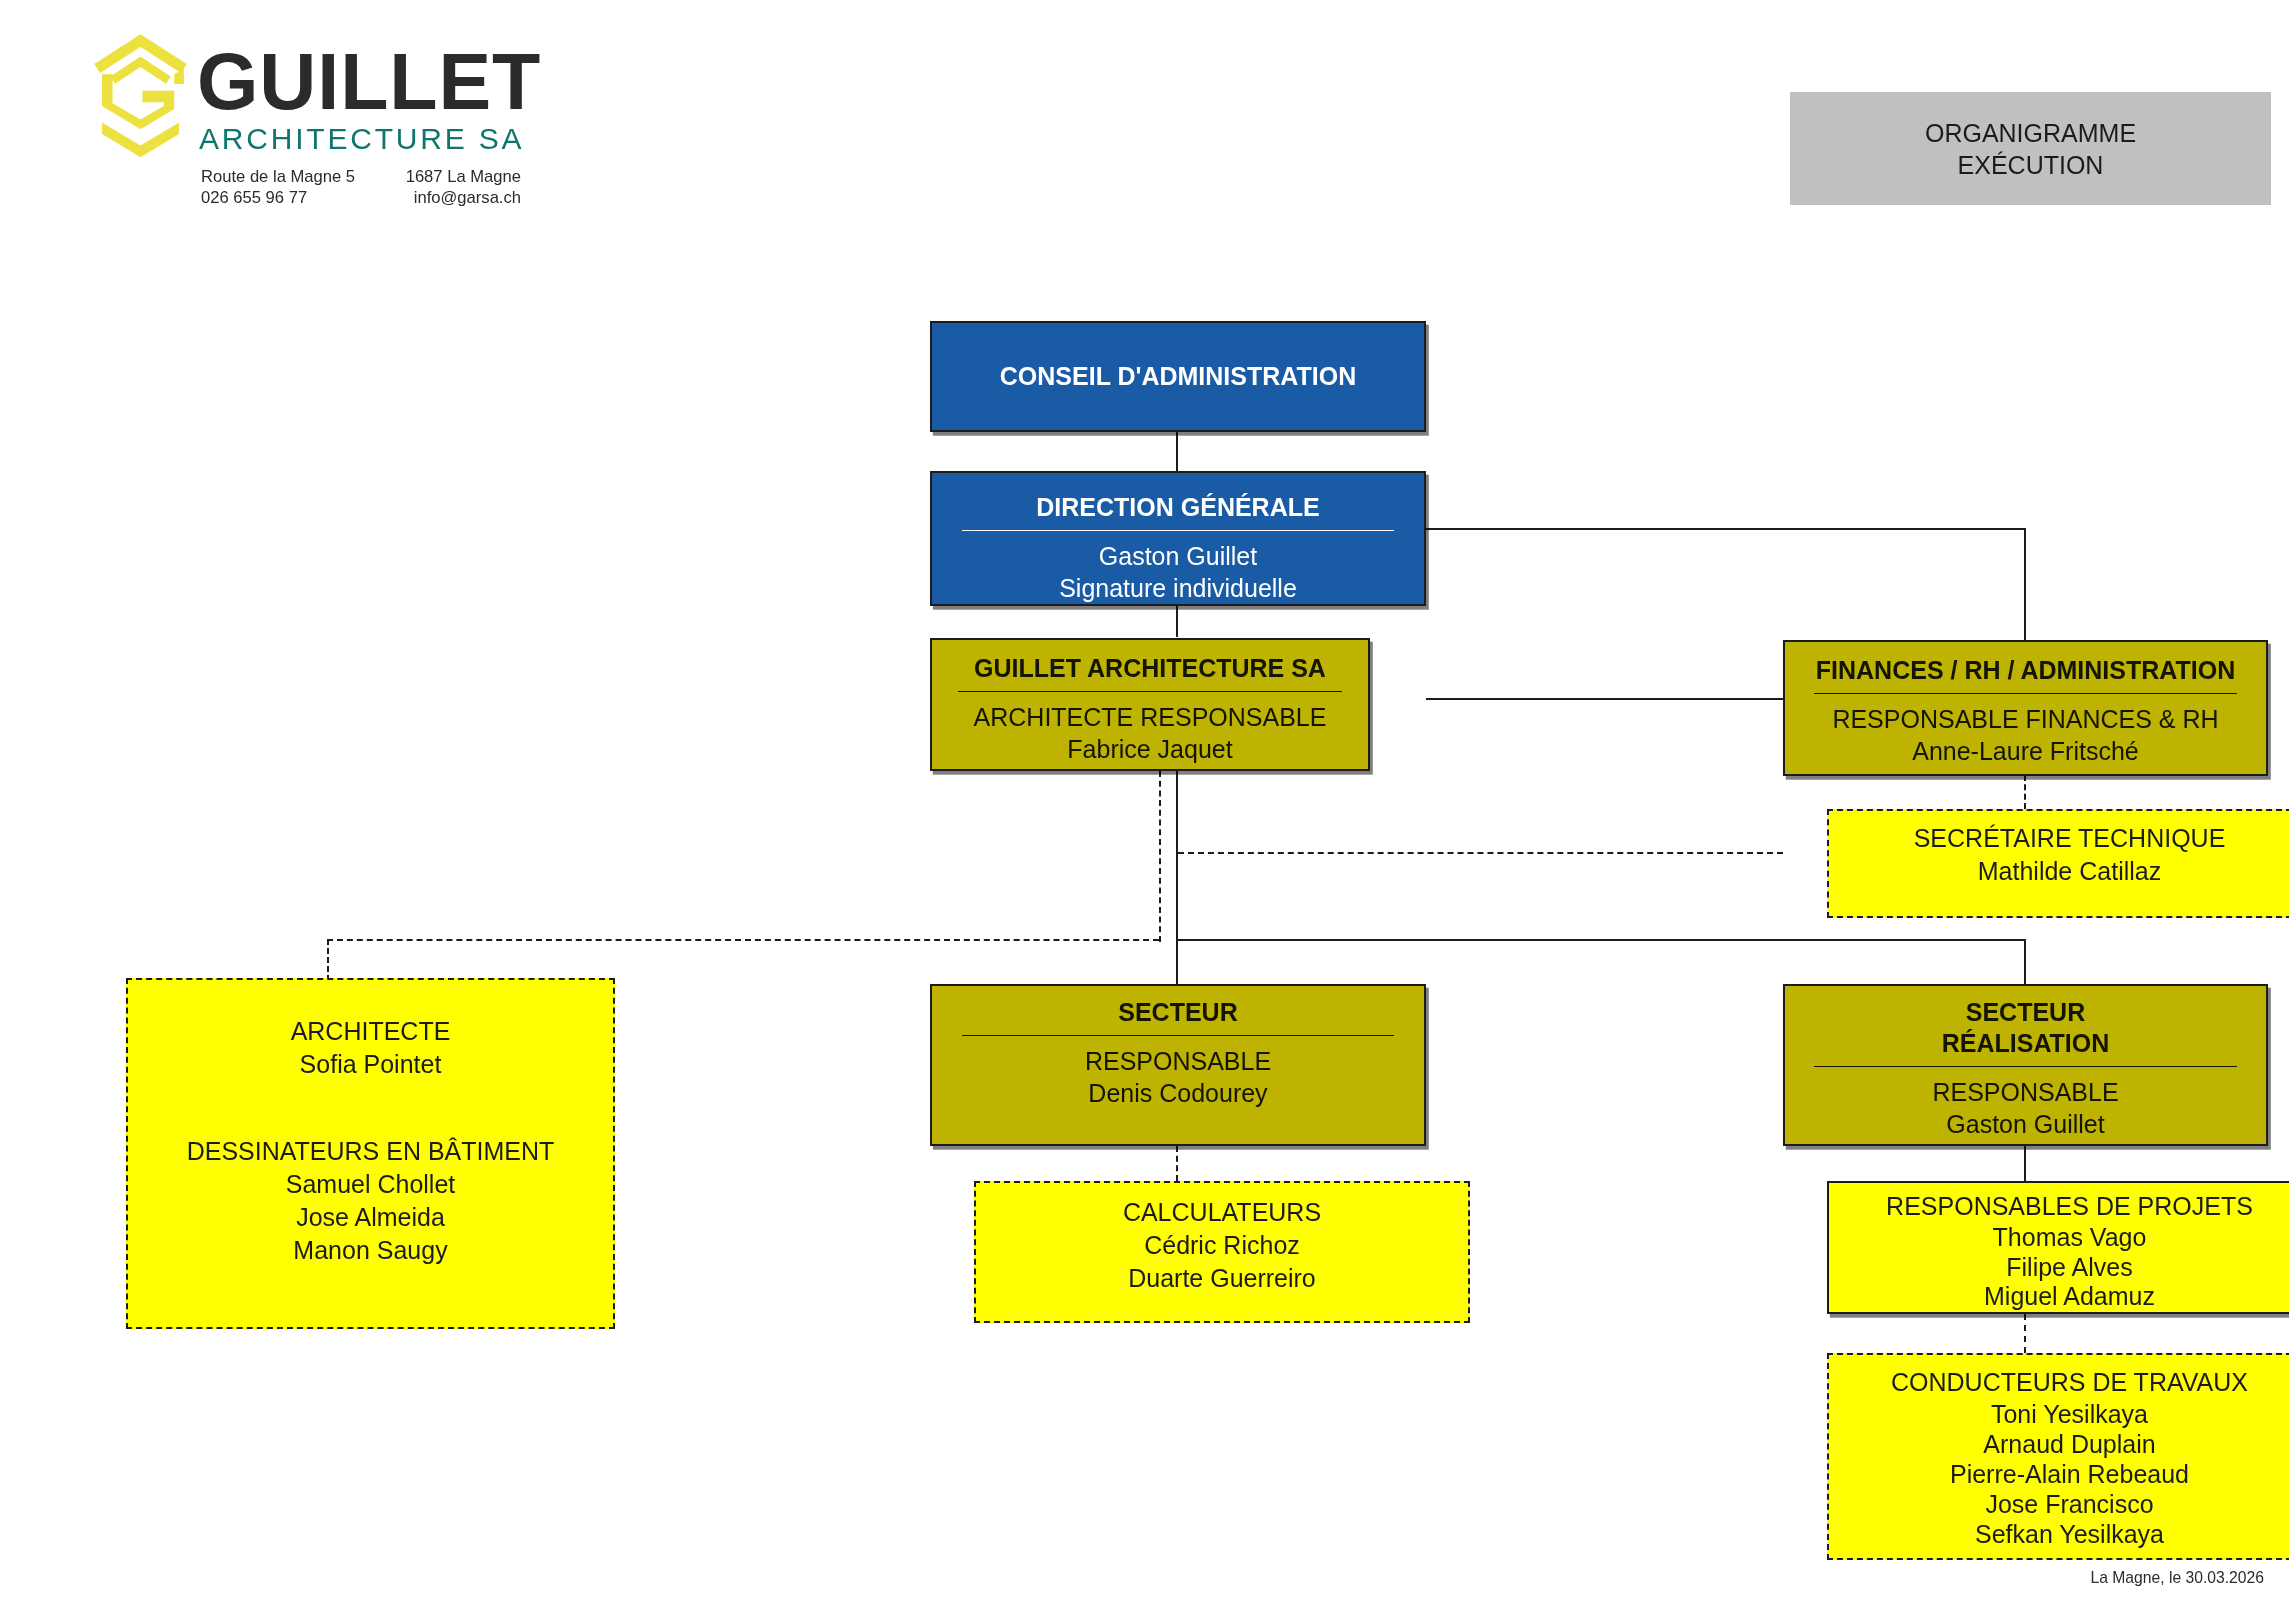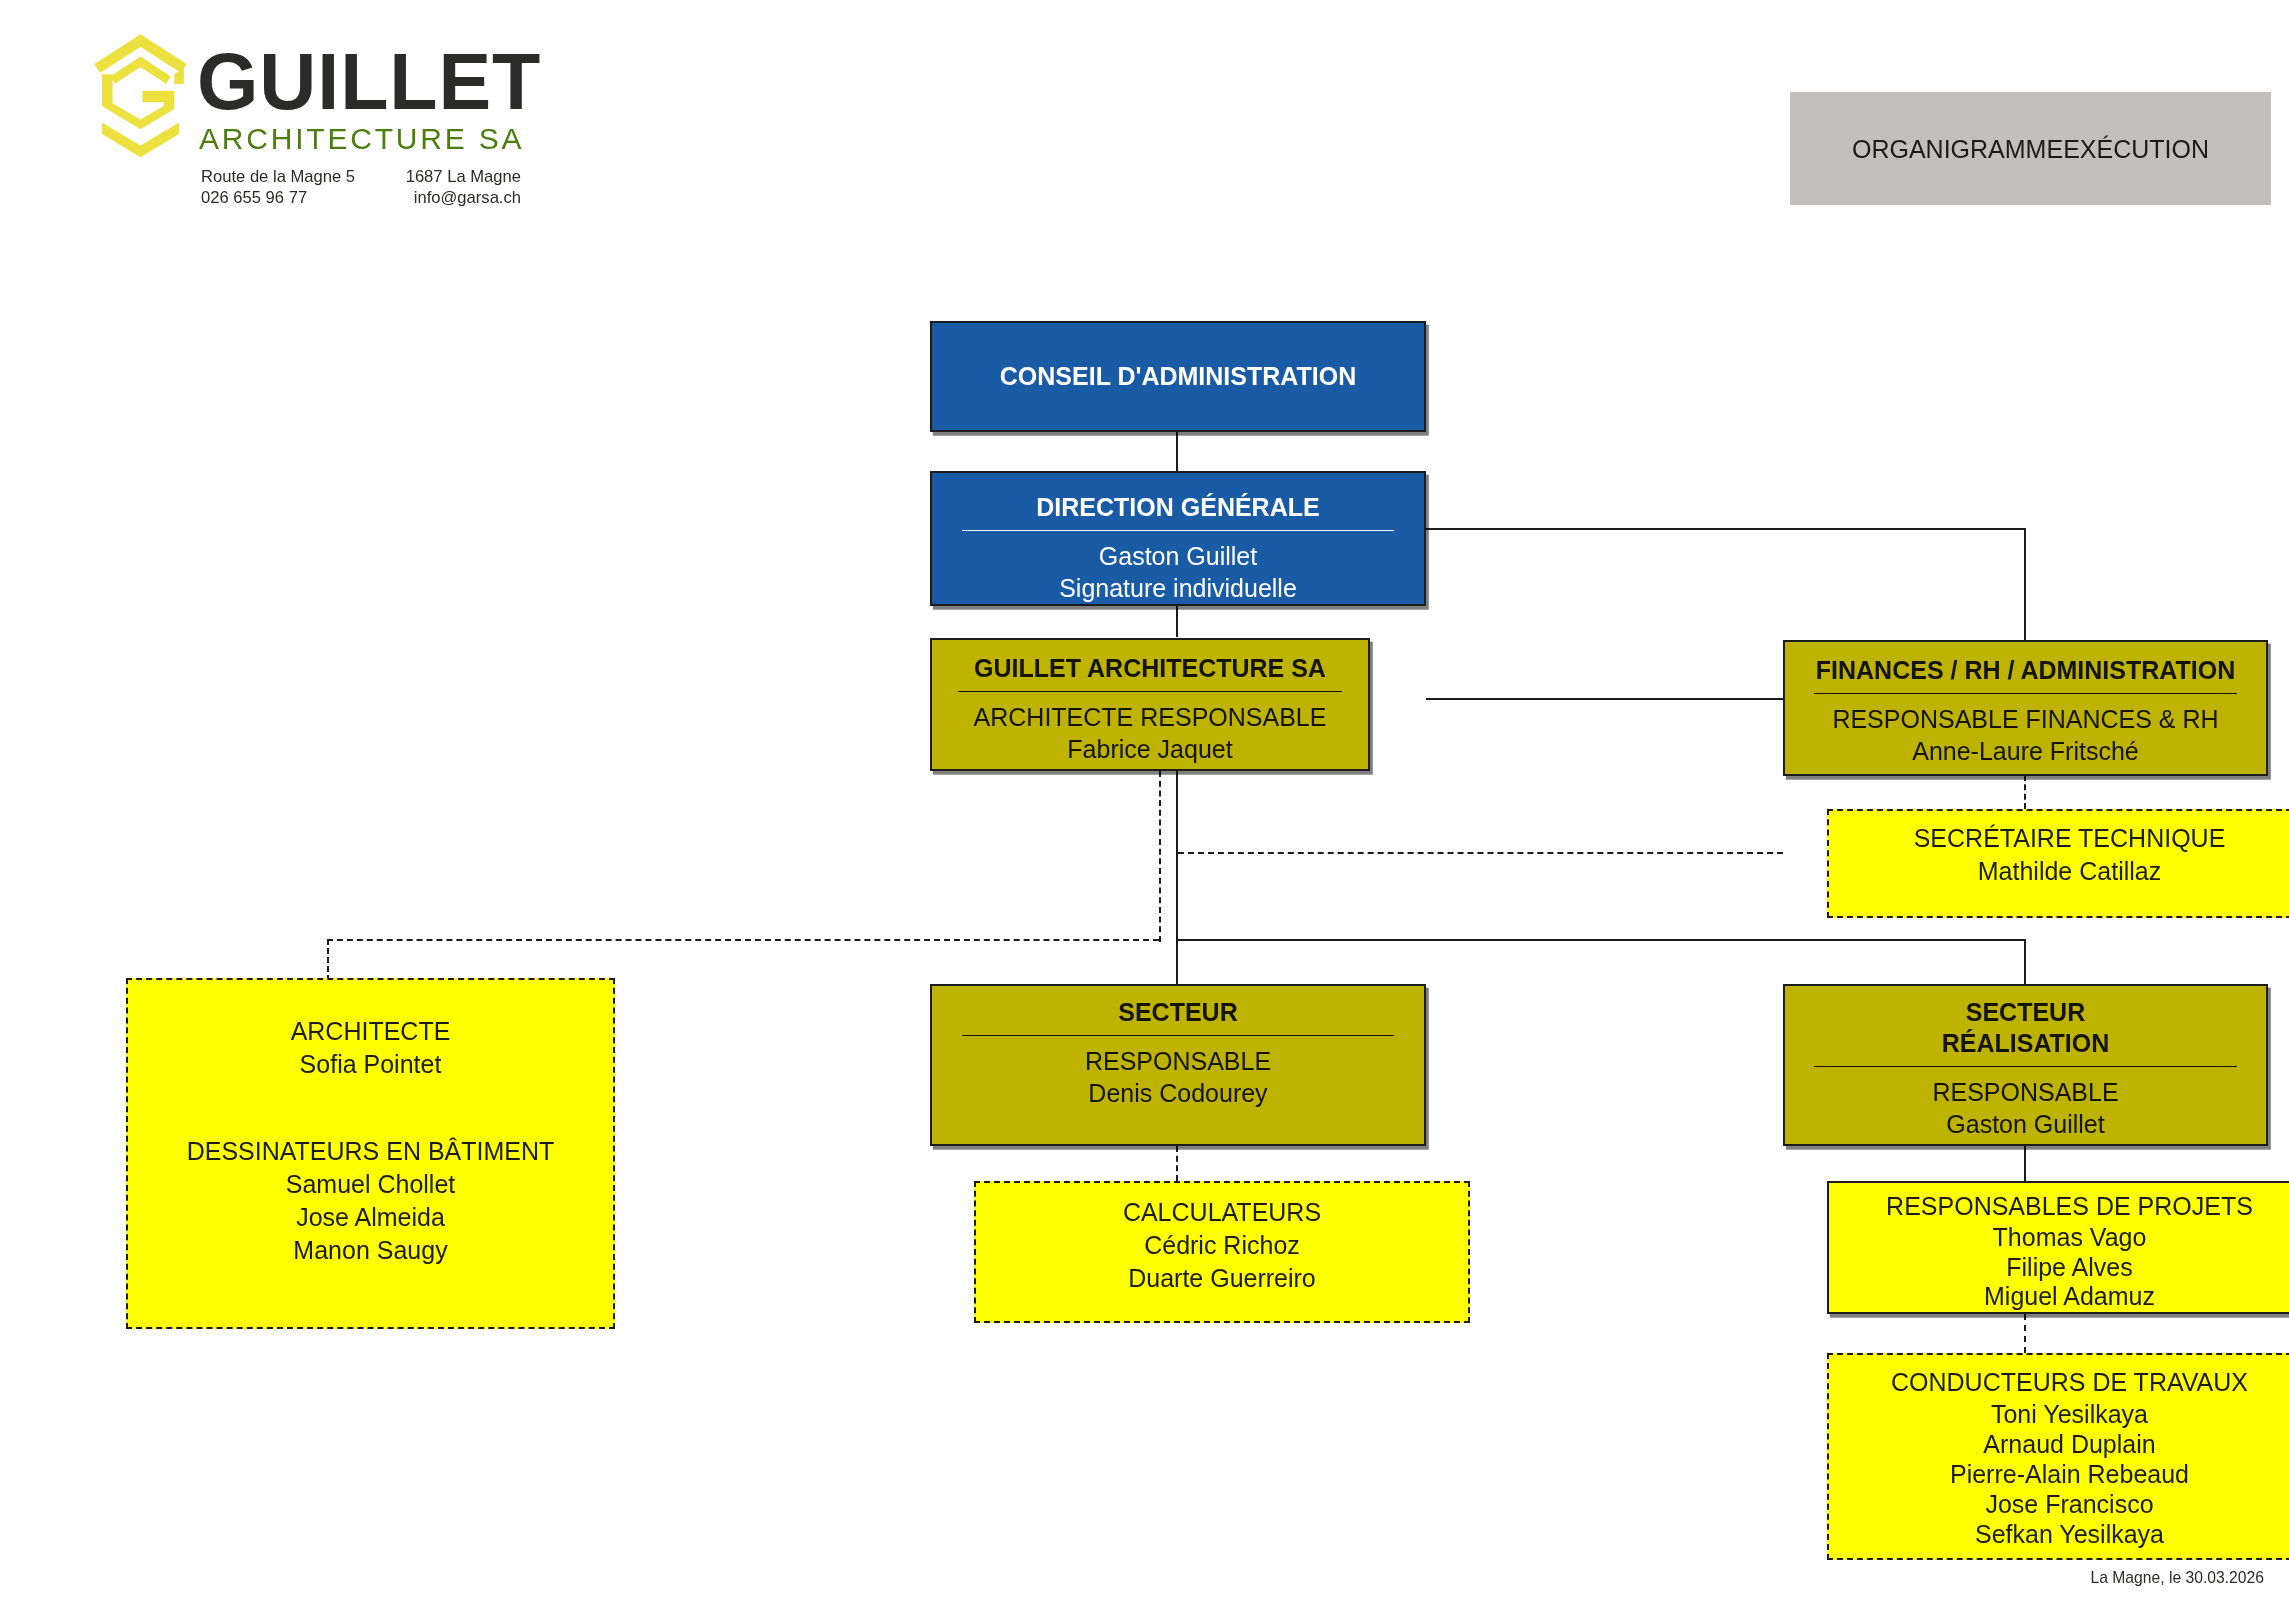--- a/index.html
+++ b/index.html
@@ -20,24 +20,24 @@
   .plainline{font-size:25px;line-height:33px;font-weight:normal;}
   
   .hline{position:absolute;height:0;border-top:2.8px solid #1c1c1c;}
   .vline{position:absolute;width:0;border-left:2.8px solid #1c1c1c;}
   .hdash{position:absolute;height:0;border-top:2.8px dashed #1c1c1c;}
   .vdash{position:absolute;width:0;border-left:2.8px dashed #1c1c1c;}
   
   .brandname{position:absolute;left:197px;top:42px;font-size:79px;font-weight:800;
              letter-spacing:0.9px;color:#2B2B29;line-height:1;}
   .brandsub{position:absolute;left:199px;top:124px;font-size:30px;letter-spacing:2.8px;
-            color:#4d7c0f;line-height:1;}
+            color:#0f766e;line-height:1;}
   .addr{position:absolute;top:166px;font-size:16.6px;line-height:21px;color:#2B2B29;}
   .graybox{position:absolute;left:1790px;top:92px;width:481px;height:113px;
-           background:#C1C0BF;display:flex;align-items:center;
+           background:#C1C0BF;display:flex;flex-direction:column;align-items:center;
            justify-content:center;font-size:25px;line-height:32px;color:#1b1b1b;}
   .datenote{position:absolute;right:26px;top:1569px;font-size:15.7px;color:#2B2B29;}
   .center-flex{display:flex;align-items:center;justify-content:center;}
 </style>
 </head>
 <body>
 
 <div id="canvas">
 
   <div class="abs" style="left:92px;top:29.5px;width:97px;height:131px;">

